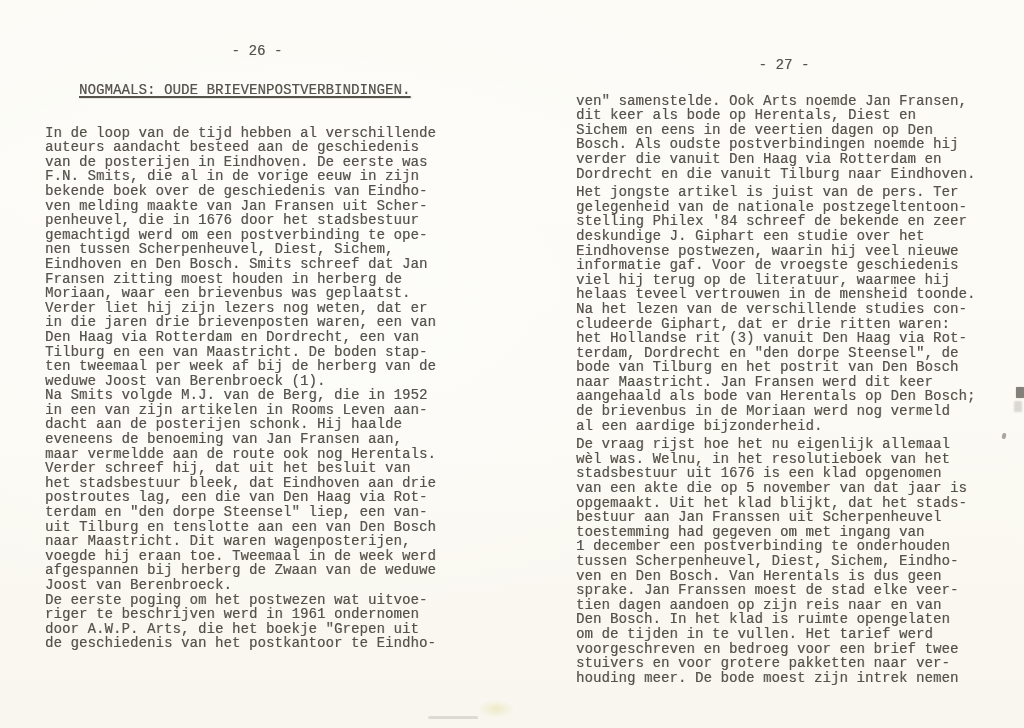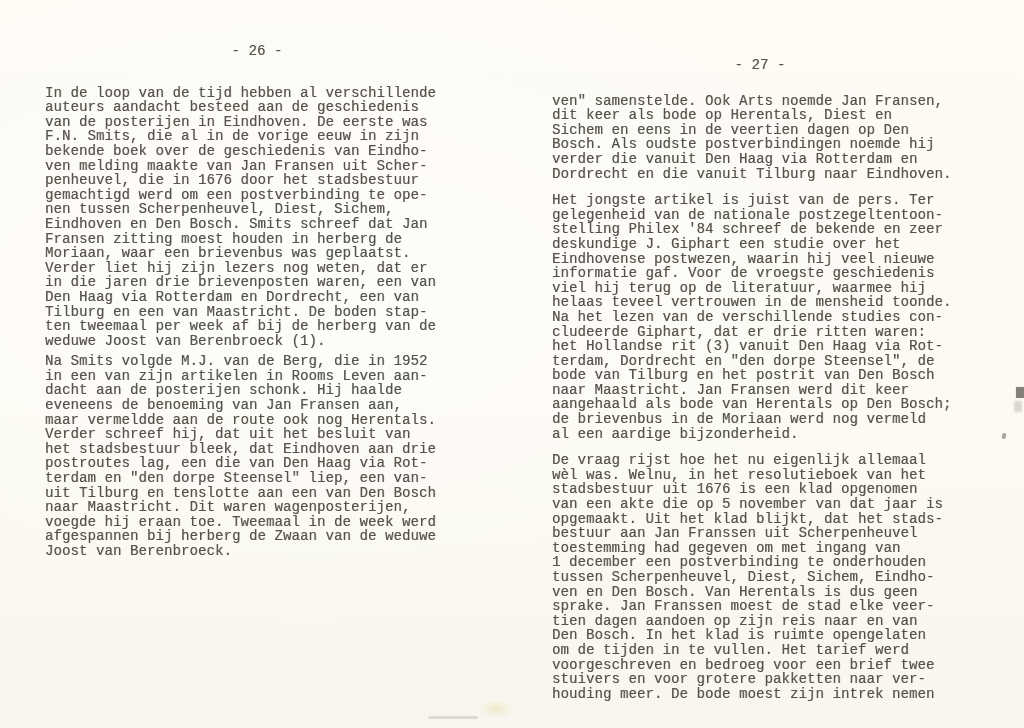--- a/index.html
+++ b/index.html
@@ -19,35 +19,35 @@
   .typed {
     white-space: pre-wrap;
     font-size: 14px;
     line-height: 14.6px;
     letter-spacing: 0.1px;
     margin: 0;
     text-shadow: 0.4px 0.3px 0.6px rgba(85,82,75,0.45);
   }
   .page-col { position: absolute; }
   .page-left  { left: 45px; top: 44px; width: 430px; }
-  .page-right { left: 552px; top: 58px; width: 440px; }
+  .page-right { left: 576px; top: 58px; width: 440px; }
   .page-number { width: 424px; text-align: center; }
   .page-right .page-number { width: 416px; }
   .article-title {
     margin: 24px 0 0 34px;
     display: inline-block;
     text-decoration: underline;
     text-decoration-thickness: 1.5px;
     text-underline-offset: 2px;
   }
   .byline { margin: 10px 0 0 34px; }
   .p-first  { margin-top: 27px; }
-  .p-next   { margin-top: 6px; }
+  .p-next   { }
   .rp-first { margin-top: 21px; }
-  .rp-next  { margin-top: 12px; }
+  .rp-next  { margin-top: 4px; }
 
   
   .speck-right {
     position: absolute; left: 1016px; top: 387px; width: 8px; height: 11px;
     background: #6e6b64; opacity: 0.85; border-radius: 1px;
     box-shadow: 0 0 1px rgba(90,88,80,0.8), -2px 14px 2px rgba(140,137,128,0.35);
   }
   .tick-right {
     position: absolute; left: 1002px; top: 433px; width: 4px; height: 6px;
     background: #7d7a72; opacity: 0.65; border-radius: 2px;
@@ -62,20 +62,23 @@
     background: rgba(170,168,158,0.35); border-radius: 2px; filter: blur(0.6px);
   }
 </style>
 </head>
 <body>
 
 <div class="sheet">
 
   <div class="page-col page-left">
     <div class="typed page-number">- 26 -</div>
+    <div>
+      <span class="typed article-title">NOGMAALS: OUDE BRIEVENPOSTVERBINDINGEN.</span>
+    </div>
     <p class="typed p-first">In de loop van de tijd hebben al verschillende
 auteurs aandacht besteed aan de geschiedenis
 van de posterijen in Eindhoven. De eerste was
 F.N. Smits, die al in de vorige eeuw in zijn
 bekende boek over de geschiedenis van Eindho-
 ven melding maakte van Jan Fransen uit Scher-
 penheuvel, die in 1676 door het stadsbestuur
 gemachtigd werd om een postverbinding te ope-
 nen tussen Scherpenheuvel, Diest, Sichem,
 Eindhoven en Den Bosch. Smits schreef dat Jan
@@ -94,20 +97,24 @@
 maar vermeldde aan de route ook nog Herentals.
 Verder schreef hij, dat uit het besluit van
 het stadsbestuur bleek, dat Eindhoven aan drie
 postroutes lag, een die van Den Haag via Rot-
 terdam en "den dorpe Steensel" liep, een van-
 uit Tilburg en tenslotte aan een van Den Bosch
 naar Maastricht. Dit waren wagenposterijen,
 voegde hij eraan toe. Tweemaal in de week werd
 afgespannen bij herberg de Zwaan van de weduwe
 Joost van Berenbroeck.</p>
+    <p class="typed p-next">De eerste poging om het postwezen wat uitvoe-
+riger te beschrijven werd in 1961 ondernomen
+door A.W.P. Arts, die het boekje "Grepen uit
+de geschiedenis van het postkantoor te Eindho-</p>
   </div>
 
   <div class="page-col page-right">
     <div class="typed page-number">- 27 -</div>
     <p class="typed rp-first">ven" samenstelde. Ook Arts noemde Jan Fransen,
 dit keer als bode op Herentals, Diest en
 Sichem en eens in de veertien dagen op Den
 Bosch. Als oudste postverbindingen noemde hij
 verder die vanuit Den Haag via Rotterdam en
 Dordrecht en die vanuit Tilburg naar Eindhoven.</p>

